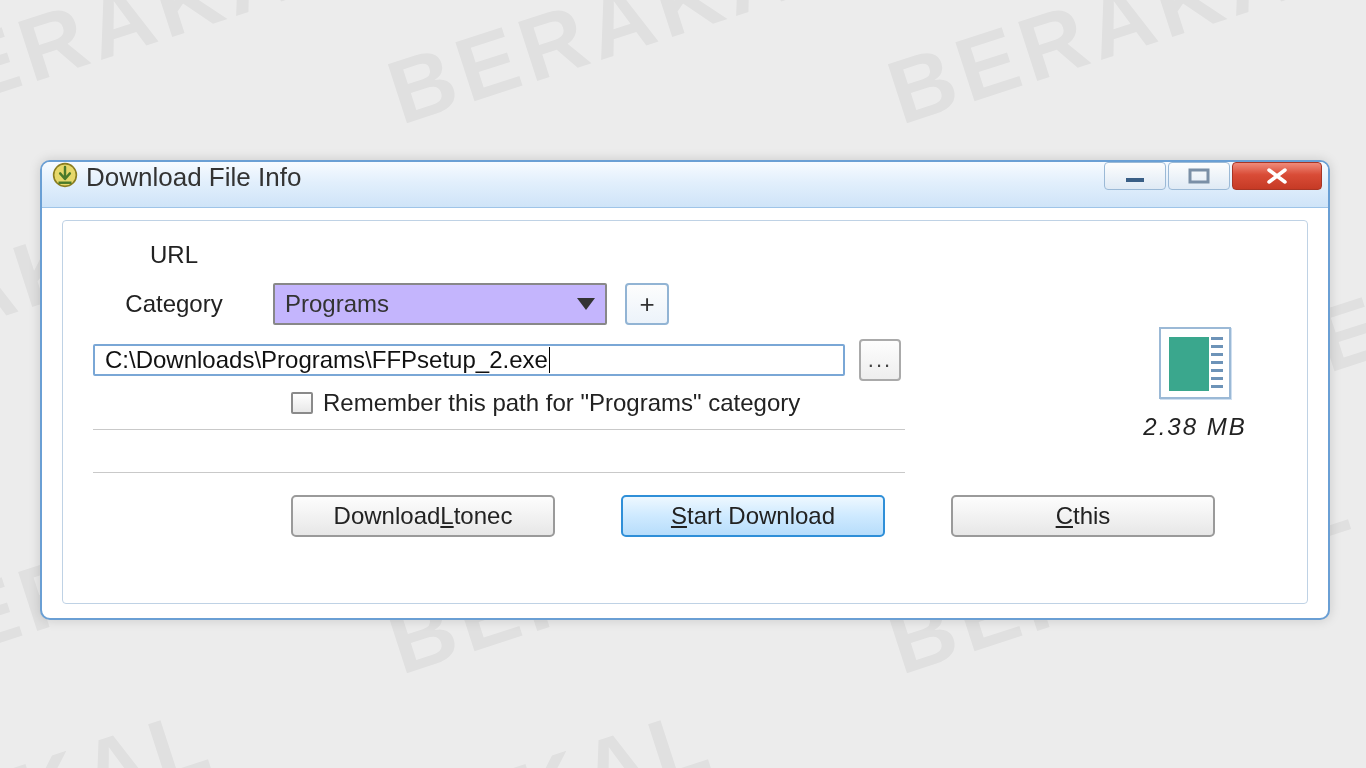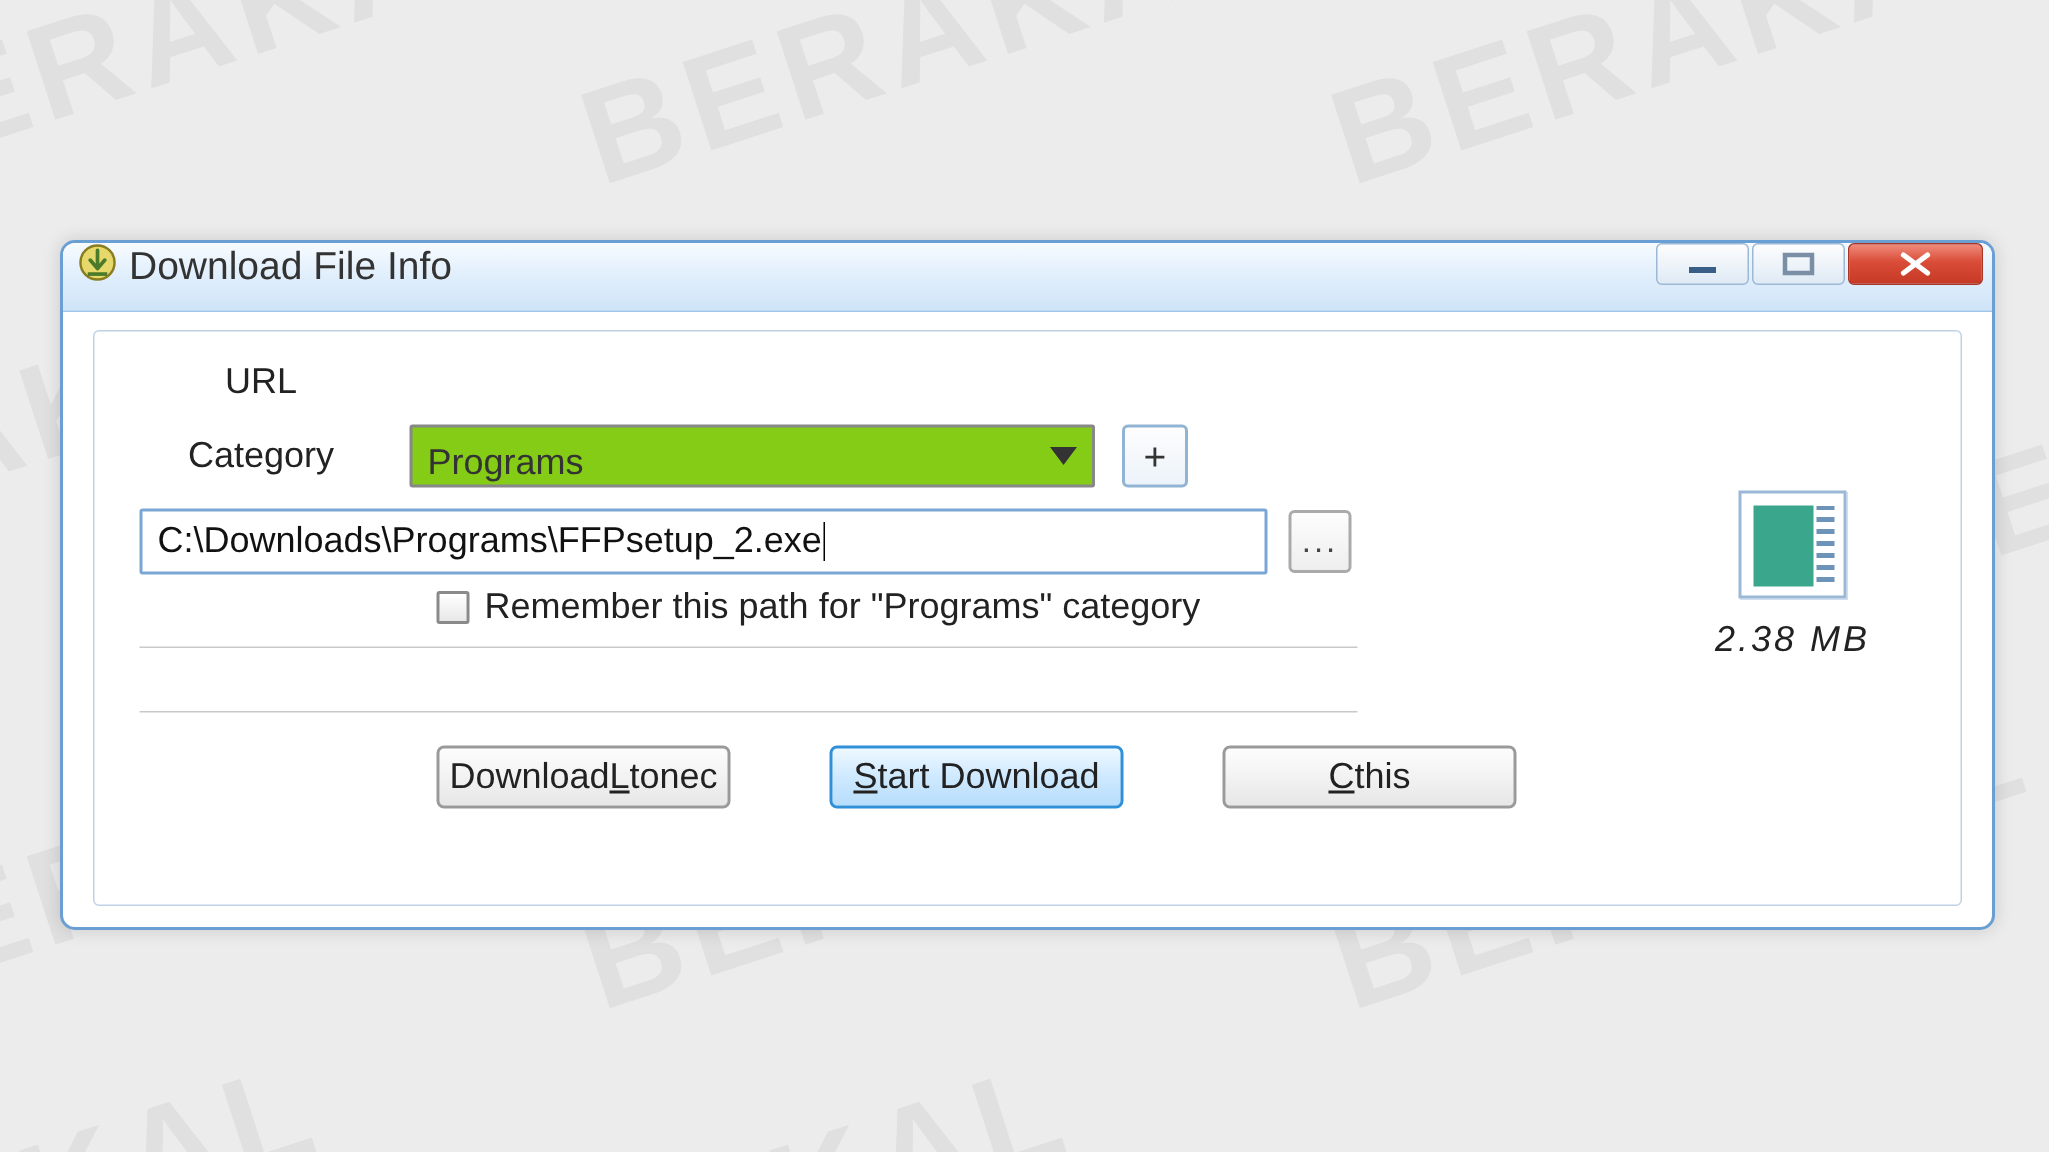--- a/index.html
+++ b/index.html
@@ -95,25 +95,25 @@
   }
   .urlval {
     flex: 1;
     border-top: 1px solid #cfcfcf;
     border-bottom: 1px solid #cfcfcf;
     padding: 6px 8px;
     font-size: 24px;
     color: #111;
   }
   .select {
-    width: 457px; height: 42px;
+    width: 334px; height: 42px;
     border: 2px solid #888;
     border-radius: 2px;
-    background: #84cc16;
-    display: flex; align-items: flex-end;
+    background: #c4b5fd;
+    display: flex; align-items: center;
     padding: 0 10px;
     font-size: 24px;
     position: relative;
   }
   .select .arrow {
     position: absolute; right: 10px; top: 50%; transform: translateY(-50%);
     width: 0; height: 0;
     border-left: 9px solid transparent;
     border-right: 9px solid transparent;
     border-top: 12px solid #333;
@@ -122,21 +122,21 @@
     width: 44px; height: 42px;
     margin-left: 18px;
     border: 2px solid #92b4d4;
     border-radius: 4px;
     background: linear-gradient(to bottom, #fdfdfd, #ecf3fa);
     display: flex; align-items: center; justify-content: center;
     font-size: 26px;
     color: #333;
   }
   .input {
-    height: 44px;
+    height: 32px;
     border: 2px solid #7aa7d6;
     border-radius: 2px;
     background: #fff;
     padding: 0 10px;
     font-size: 24px;
     color: #111;
     display: flex; align-items: center;
   }
   .input.saveas { flex: 1; max-width: 752px; }
   .browse {
@@ -173,21 +173,21 @@
     border-bottom: 1px solid #c9c9c9;
   }
   .btnrow {
     margin-left: 198px;
     margin-top: 22px;
     display: flex;
     gap: 66px;
     align-items: center;
   }
   .btn {
-    width: 196px; height: 42px;
+    width: 264px; height: 42px;
     border: 2px solid #9a9a9a;
     border-radius: 5px;
     background: linear-gradient(to bottom, #fdfdfd, #e7e7e7);
     display: flex; align-items: center; justify-content: center;
     font-size: 24px;
     color: #222;
   }
   .btn.primary {
     border-color: #2f8fd8;
     background: linear-gradient(to bottom, #eef8ff, #cfeaff 48%, #b7ddfb);

